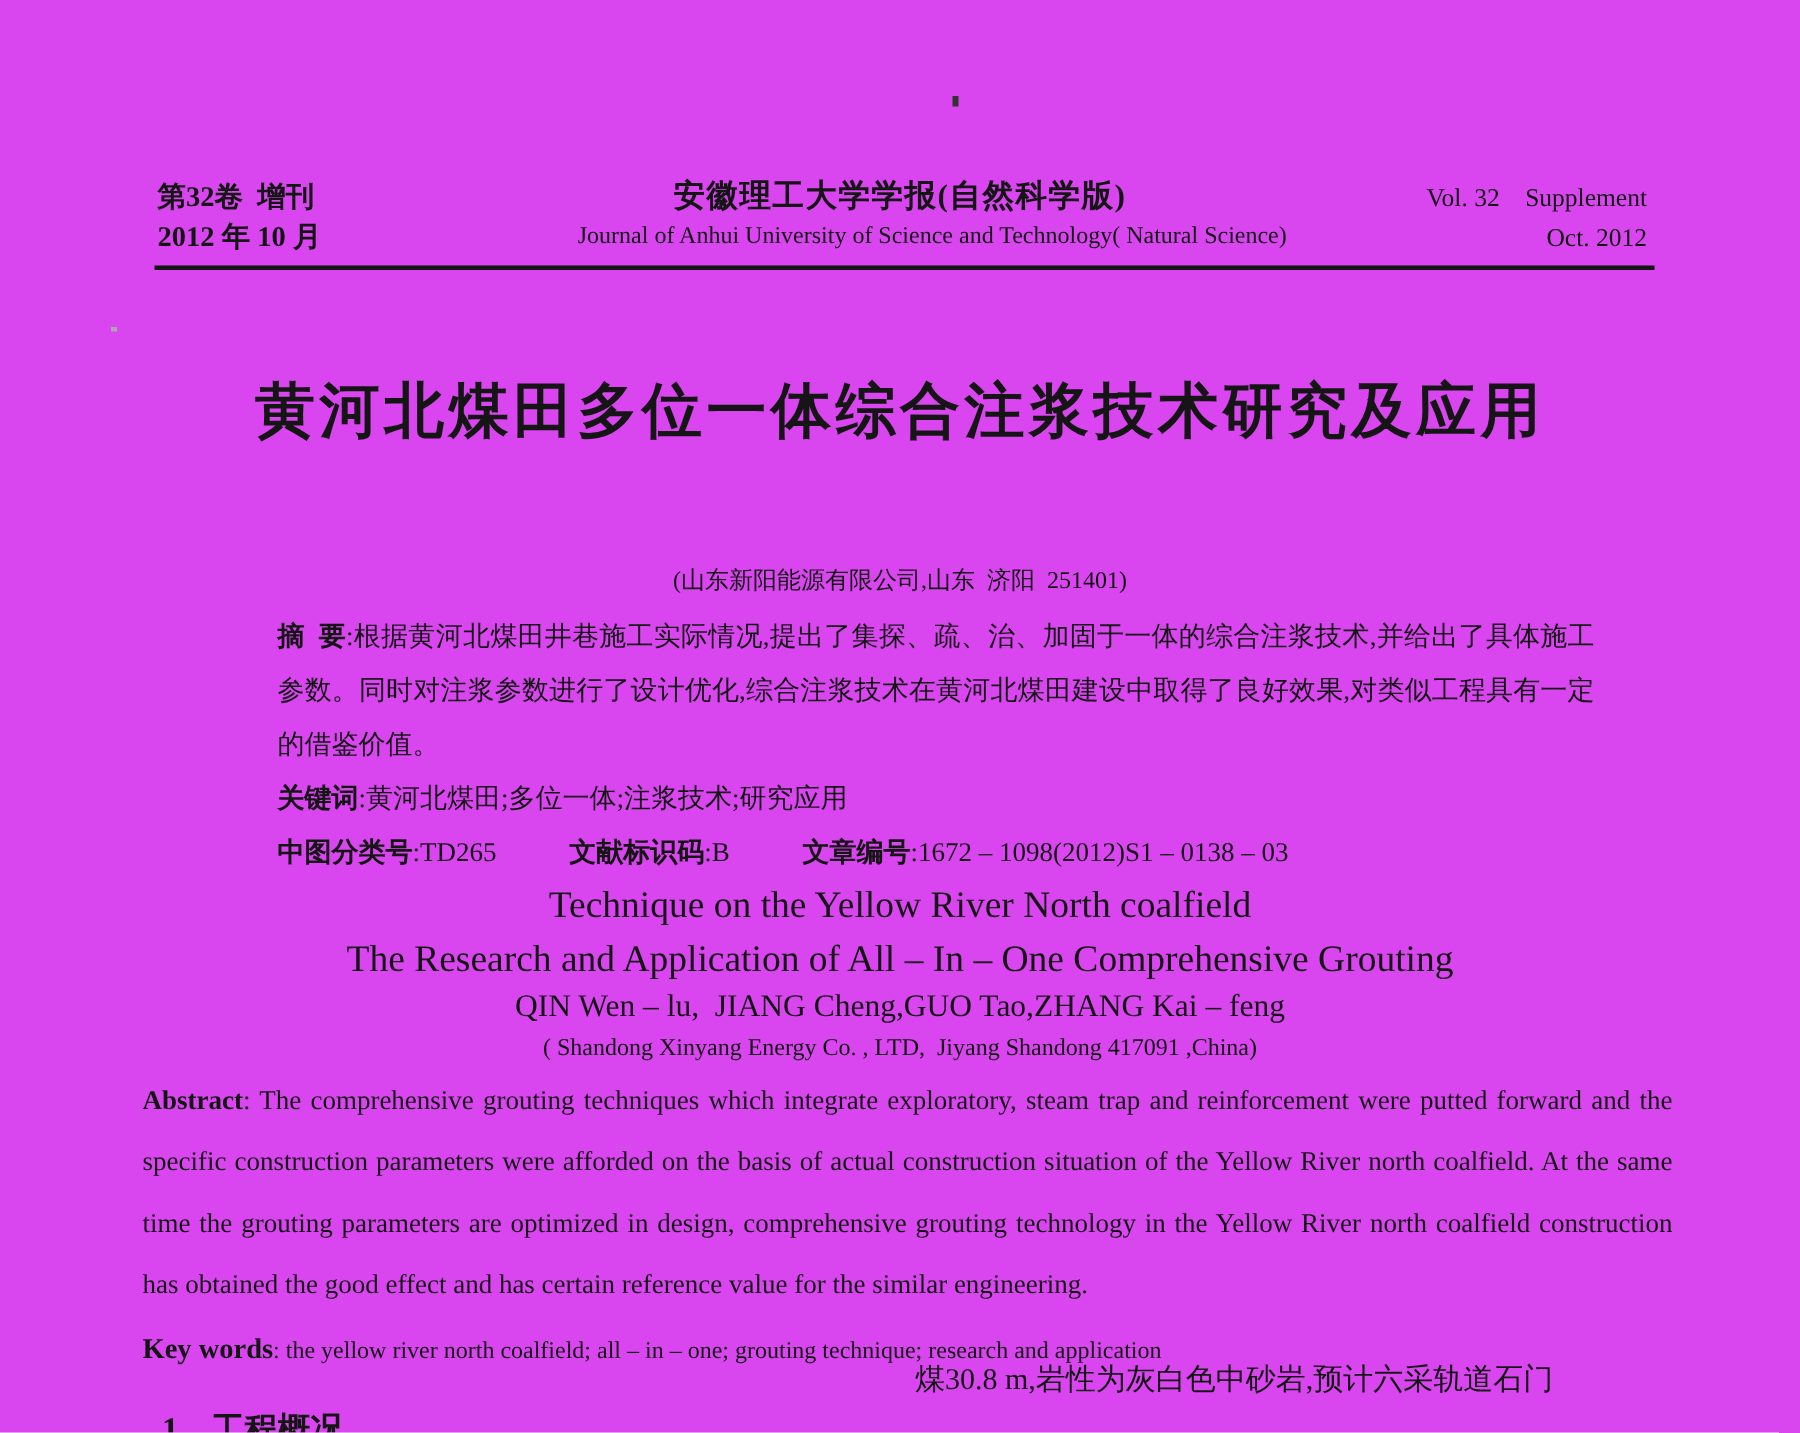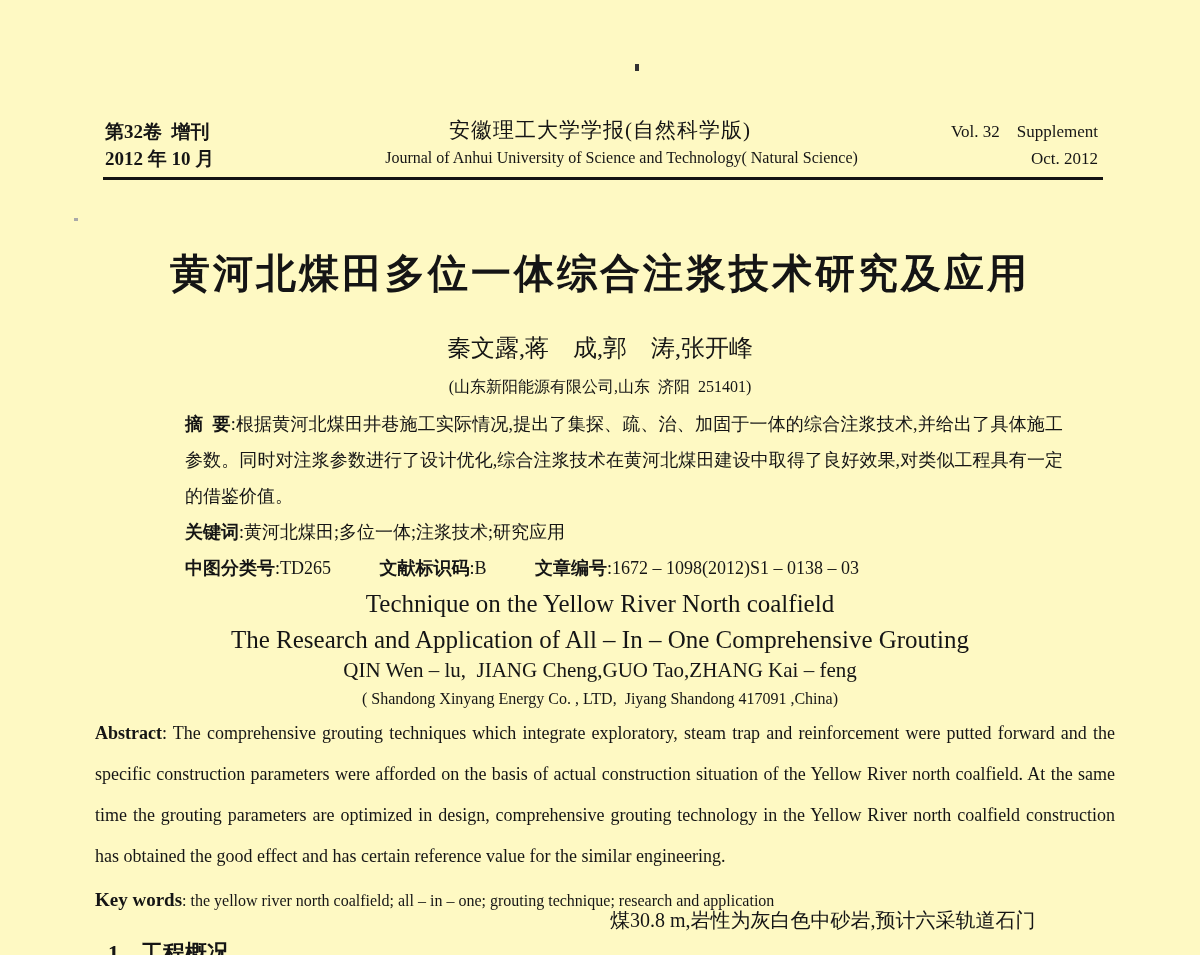--- a/index.html
+++ b/index.html
@@ -1,31 +1,31 @@
 <!DOCTYPE html>
 <html><head>
 <meta charset="utf-8">
 <style>
   * { margin:0; padding:0; box-sizing:border-box; }
   html,body { background:#e9e9e9; }
   .page {
     position:relative;
     width:1200px; height:955px;
-    background:#fef9c3;
+    background:#d946ef;
     color:#151515;
     font-family:"Liberation Serif","DejaVu Serif",serif;
     overflow:hidden;
     margin:0 auto;
   }
   .pre { white-space:pre-wrap; }
 
   
   .hdr-left   { position:absolute; left:105px; top:118px; font-size:19px; line-height:27px; font-weight:bold; }
   .hdr-center { position:absolute; left:0; right:0; top:116px; text-align:center; }
-  .hdr-center .cn { font-size:21px; font-weight:normal; letter-spacing:1px; }
+  .hdr-center .cn { font-size:21px; font-weight:bold; letter-spacing:1px; }
   .hdr-center .en { font-size:16px; margin-top:5px;margin-left:43px; }
   .hdr-right  { position:absolute; right:102px; top:118px; text-align:right; font-size:17px; line-height:27px; }
   .hdr-rule   { position:absolute; left:103px; right:97px; top:177px; height:3px; background:#141414; }
 
   
   .title-cn   { position:absolute; left:0; right:0; top:246px; text-align:center;
                 font-size:40px; font-weight:900; letter-spacing:3px; }
   .authors-cn { position:absolute; left:0; right:0; top:332px; text-align:center; font-size:24px; }
   .affil-cn   { position:absolute; left:0; right:0; top:377px; text-align:center; font-size:16px; }
 
@@ -76,21 +76,20 @@
   </div>
 
   <div class="hdr-right">
     <div class="pre">Vol. 32    Supplement</div>
     <div class="pre">Oct. 2012</div>
   </div>
 
   <div class="hdr-rule"></div>
 
   <div class="title-cn">黄河北煤田多位一体综合注浆技术研究及应用</div>
-  <div class="authors-cn pre">秦文露,蒋    成,郭    涛,张开峰</div>
   <div class="affil-cn pre">(山东新阳能源有限公司,山东  济阳  251401)</div>
 
   <div class="cn-block">
     <div><b class="pre">摘  要</b><span>:根据黄河北煤田井巷施工实际情况,提出了集探、疏、治、加固于一体的综合注浆技术,并给出了具体施工参数。同时对注浆参数进行了设计优化,综合注浆技术在黄河北煤田建设中取得了良好效果,对类似工程具有一定的借鉴价值。</span></div>
     <div><b>关键词</b><span>:黄河北煤田;多位一体;注浆技术;研究应用</span></div>
     <div class="meta-line">
       <span class="grp"><b>中图分类号</b><span>:TD265</span></span>
       <span class="grp"><b>文献标识码</b><span>:B</span></span>
       <span class="grp"><b>文章编号</b><span>:1672 – 1098(2012)S1 – 0138 – 03</span></span>
     </div>

